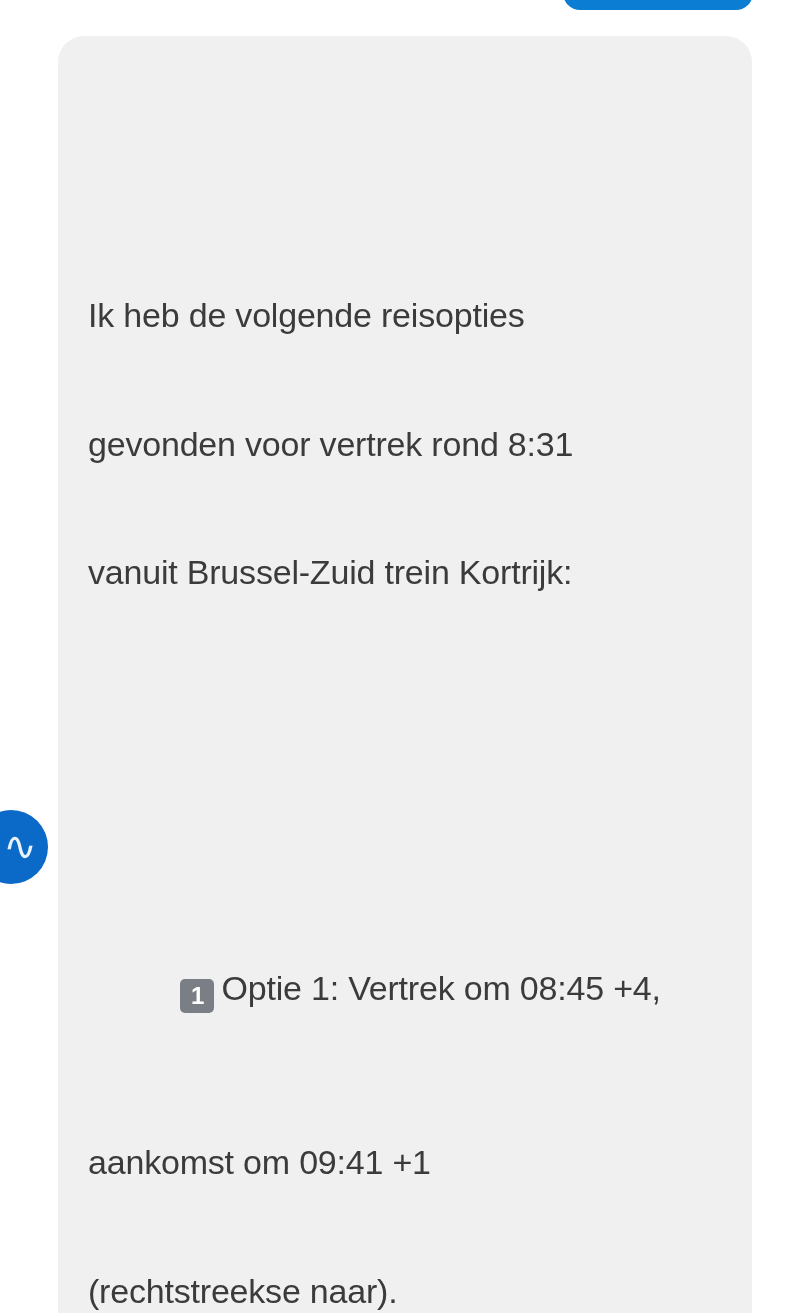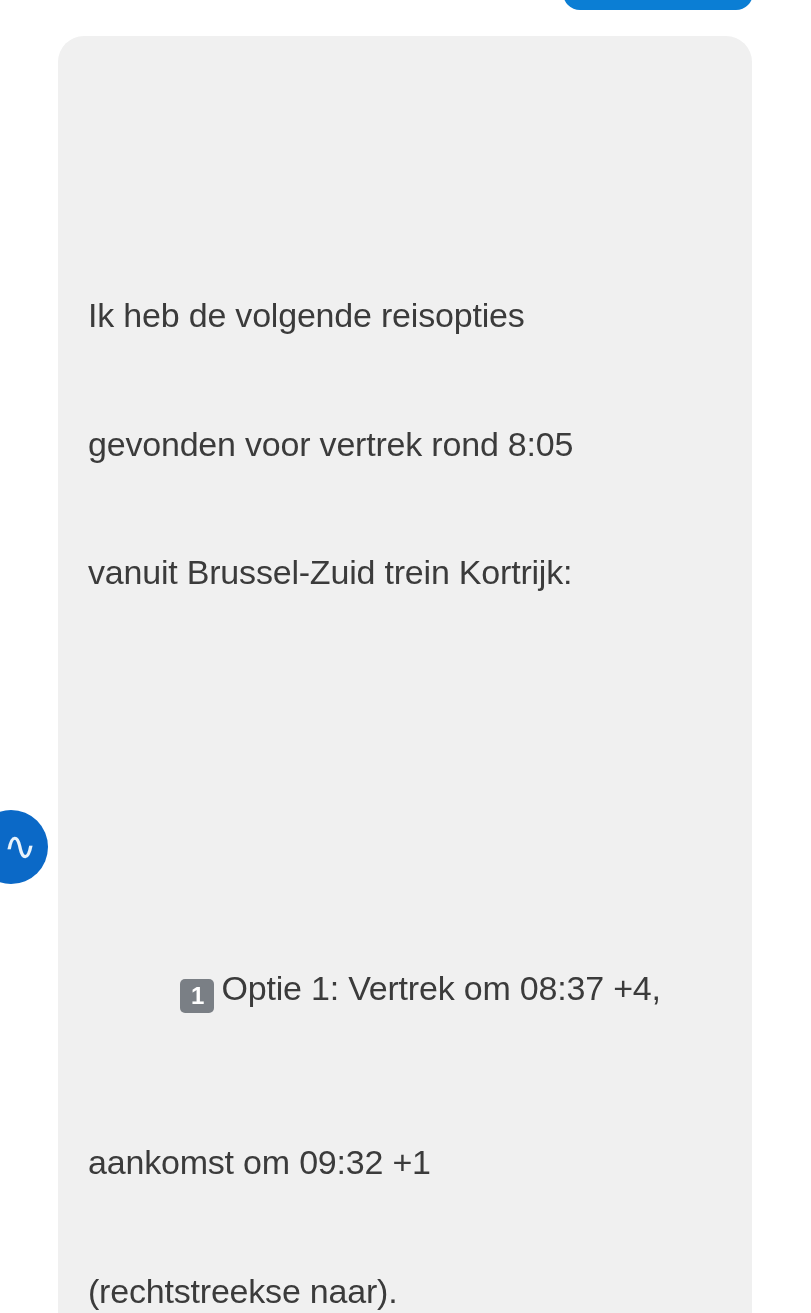--- a/index.html
+++ b/index.html
@@ -108,29 +108,29 @@
 
 <div id="chat-root">
 
   <div class="outgoing-bubble"></div>
 
   <div class="bubble">
     <div class="msg-text">
 
       <div class="para">
         <span class="line">Ik heb de volgende reisopties</span>
-        <span class="line">gevonden voor vertrek rond 8:05</span>
+        <span class="line">gevonden voor vertrek rond 8:31</span>
         <span class="line">vanuit Brussel-Zuid trein Kortrijk:</span>
       </div>
 
       <div class="para">
         <span class="line">
-          <span class="keycap">1</span><span>Optie 1: Vertrek om 08:37 +4,</span>
+          <span class="keycap">1</span><span>Optie 1: Vertrek om 08:45 +4,</span>
         </span>
-        <span class="line">aankomst om 09:32 +1</span>
+        <span class="line">aankomst om 09:41 +1</span>
         <span class="line">(rechtstreekse naar).</span>
         
       </div>
 
       
 
       
 
       
 

